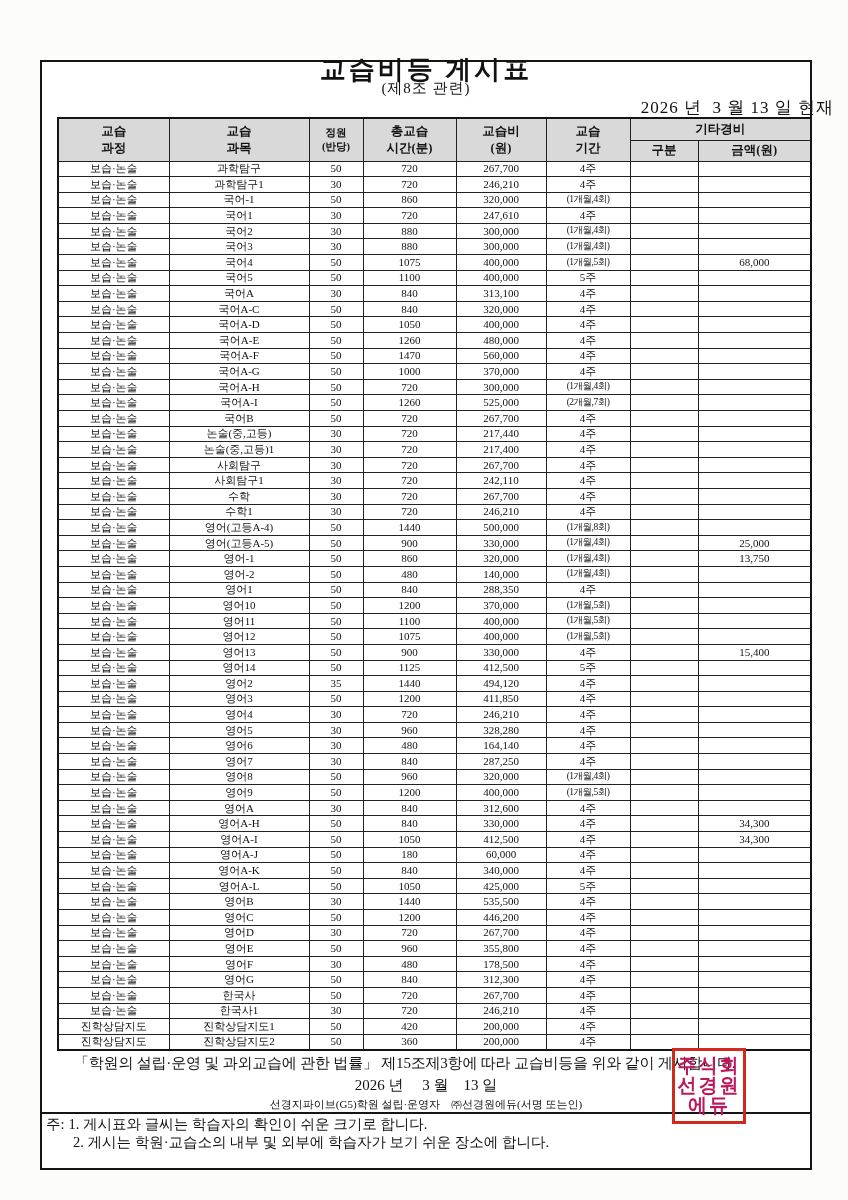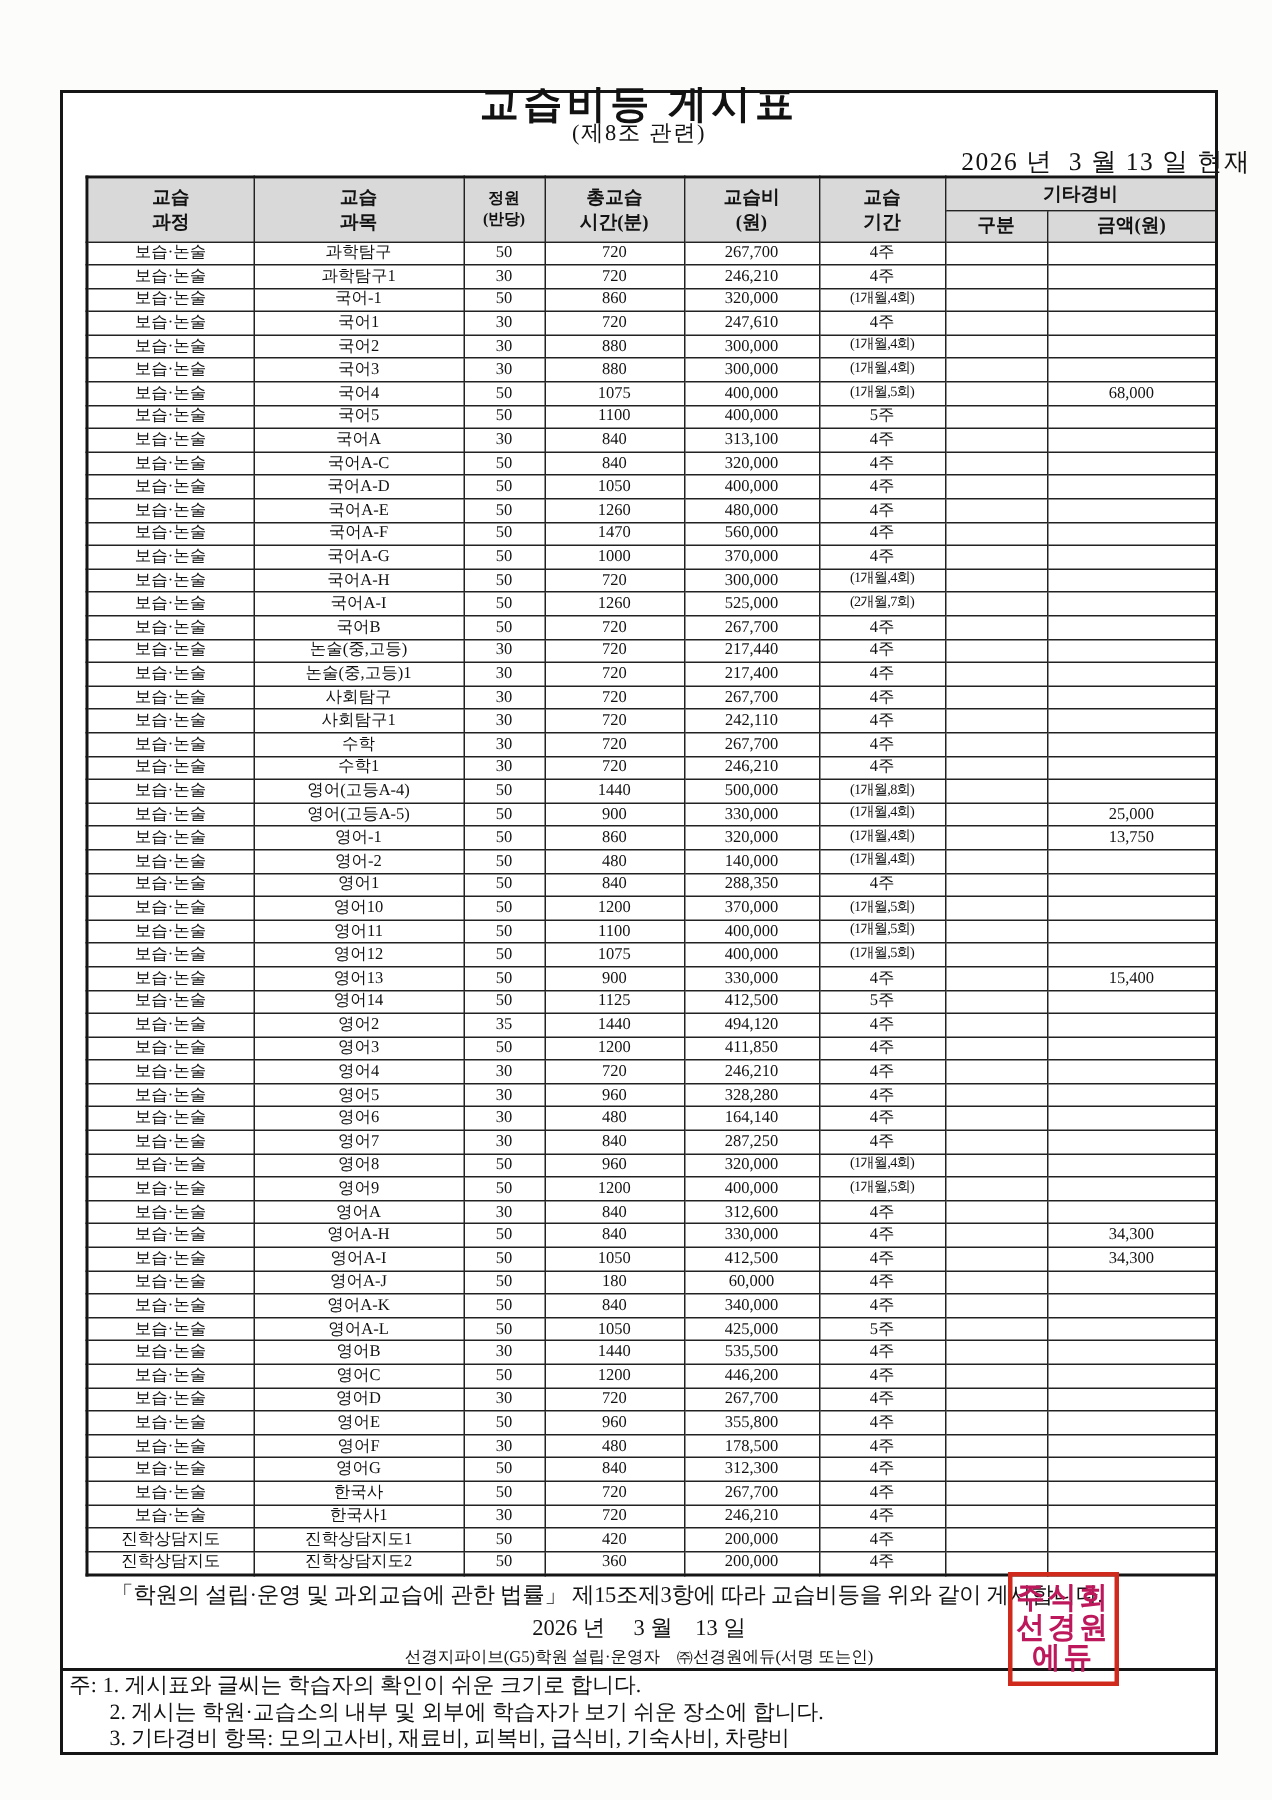--- a/index.html
+++ b/index.html
@@ -663,17 +663,16 @@
 
     <div class="stamp" style="border-color: rgb(207, 42, 27); color: #be185d;">
       <div>주식회</div>
       <div>선경원</div>
       <div>에듀</div>
     </div>
 
     <div class="notes">
         <div class="note-line"><span class="prefix">주:</span>1. 게시표와 글씨는 학습자의 확인이 쉬운 크기로 합니다.</div>
         <div class="note-line indent">2. 게시는 학원·교습소의 내부 및 외부에 학습자가 보기 쉬운 장소에 합니다.</div>
-        <div class="note-line indent">3. 기타경비 항목: 모의고사비, 재료비, 피복비, 급식비, 기숙사비, 차량비</div>
       </div>
 
   </div>
 </div>
 
 </body></html>

